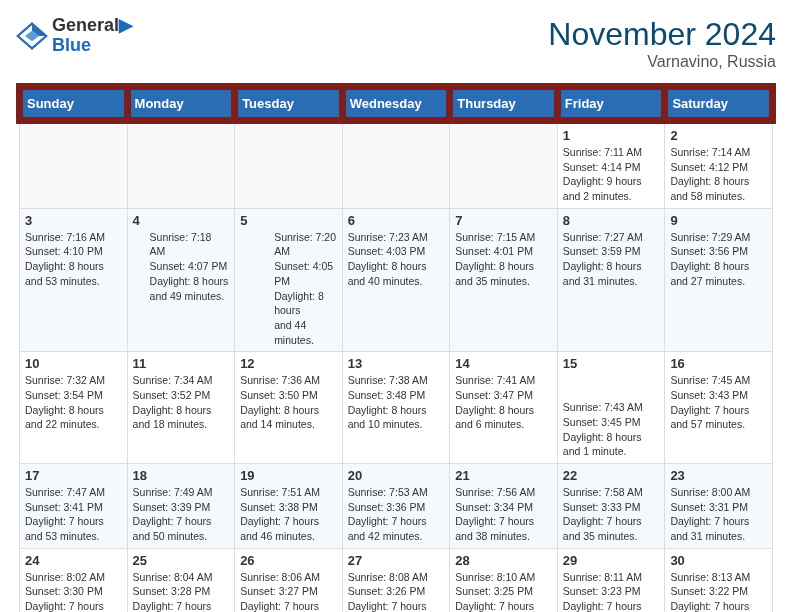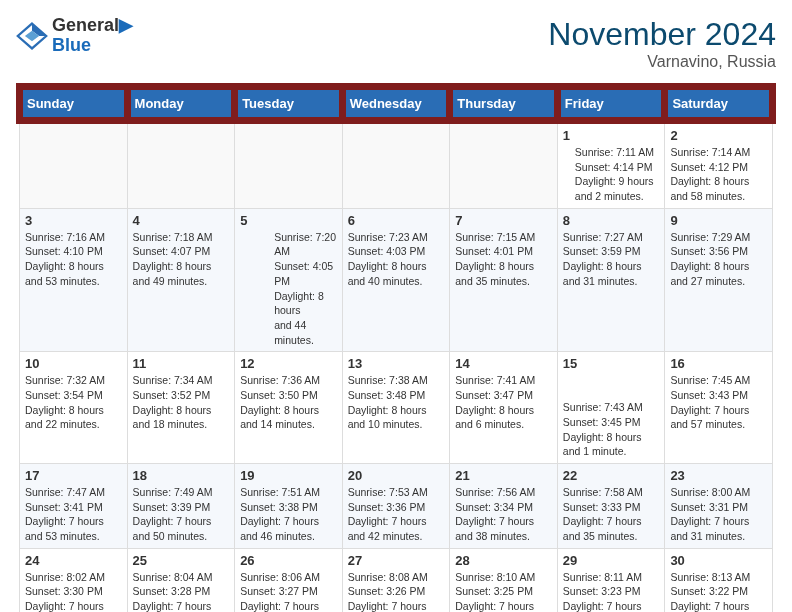--- a/index.html
+++ b/index.html
@@ -120,21 +120,21 @@
   </thead>
   <tbody id="calendar-body">
       <tr>
         <td class="empty"></td>
         <td class="empty"></td>
         <td class="empty"></td>
         <td class="empty"></td>
         <td class="empty"></td>
         <td>
           <span class="day-num">1</span>
-          <div class="day-info" style="white-space: pre-line; margin-left: 12px;">Sunrise: 7:11 AM
+          <div class="day-info" style="white-space: pre-line;">Sunrise: 7:11 AM
 Sunset: 4:14 PM
 Daylight: 9 hours
 and 2 minutes.</div>
         </td>
         <td>
           <span class="day-num">2</span>
           <div class="day-info" style="white-space: pre-line;">Sunrise: 7:14 AM
 Sunset: 4:12 PM
 Daylight: 8 hours
 and 58 minutes.</div>
@@ -143,21 +143,21 @@
       <tr>
         <td>
           <span class="day-num">3</span>
           <div class="day-info" style="white-space: pre-line;">Sunrise: 7:16 AM
 Sunset: 4:10 PM
 Daylight: 8 hours
 and 53 minutes.</div>
         </td>
         <td>
           <span class="day-num">4</span>
-          <div class="day-info" style="white-space: pre-line;">Sunrise: 7:18 AM
+          <div class="day-info" style="white-space: pre-line; margin-left: 17px;">Sunrise: 7:18 AM
 Sunset: 4:07 PM
 Daylight: 8 hours
 and 49 minutes.</div>
         </td>
         <td>
           <span class="day-num">5</span>
           <div class="day-info" style="white-space: pre-line; margin-left: 34px;">Sunrise: 7:20 AM
 Sunset: 4:05 PM
 Daylight: 8 hours
 and 44 minutes.</div>

